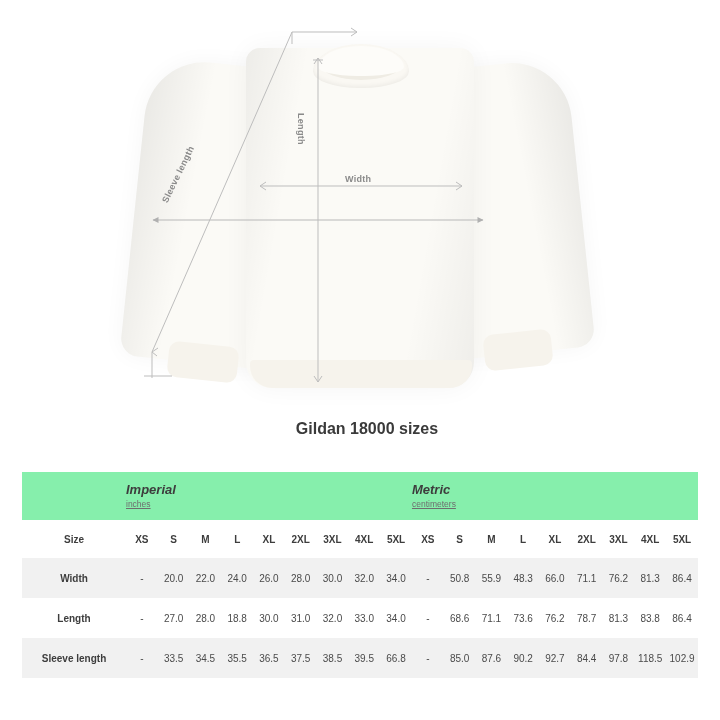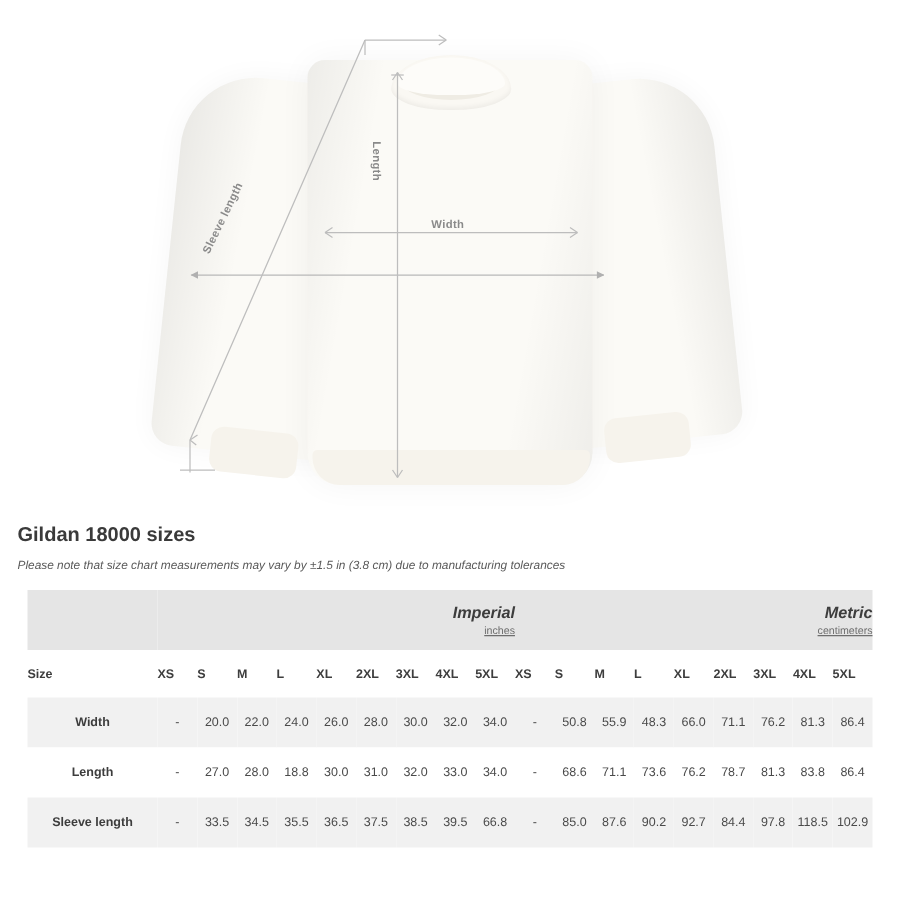--- a/index.html
+++ b/index.html
@@ -141,21 +141,21 @@
   #label-width { left: 345px; top: 174px; }
   #label-sleeve {
     left: 160px; top: 200px;
     transform: rotate(-64deg);
     transform-origin: left top;
     white-space: nowrap;
   }
 
   
   #title-block {
-    text-align: left;
+    text-align: center;
     padding-top: 10px;
     margin-left: 14px;
   }
   #chart-title {
     font-size: 16px;
     font-weight: bold;
     color: #3a3a3a;
     margin: 0 0 9px 0;
   }
   #chart-note {
@@ -174,22 +174,22 @@
   }
   table {
     border-collapse: collapse;
     width: 676px;
     table-layout: fixed;
   }
   td, th { padding: 0; }
 
   .unit-header td {
     height: 48px;
-    background: #e5e5e5;
-    text-align: right;
+    background: #86efac;
+    text-align: left;
     vertical-align: middle;
   }
   .unit-title {
     font-size: 13px;
     font-weight: bold;
     font-style: italic;
     color: #3d3d3d;
     display: block;
     line-height: 1.25;
   }
@@ -197,20 +197,21 @@
     font-size: 8.5px;
     color: #6e6e6e;
     display: block;
     line-height: 1.5;
     text-decoration: underline;
   }
 
   .col-head td {
     height: 38px;
     background: #ffffff;
+    text-align: center;
     vertical-align: middle;
     font-size: 10px;
     font-weight: bold;
     color: #3d3d3d;
   }
   .col-head td.rowname { font-size: 10px; }
 
   tbody tr td {
     height: 40px;
     text-align: center;
@@ -274,21 +275,20 @@
       <path d="M292,32 L292,44" stroke="#bdbdbd" stroke-width="1" fill="none"></path>
     </svg>
 
     <div class="meas-label" id="label-length">Length</div>
     <div class="meas-label" id="label-width">Width</div>
     <div class="meas-label" id="label-sleeve">Sleeve length</div>
   </div>
 
   <div id="title-block">
     <h1 id="chart-title">Gildan 18000 sizes</h1>
-    <p id="chart-note">Please note that size chart measurements may vary by ±1.5 in (3.8 cm) due to manufacturing tolerances</p>
   </div>
 
   <div id="size-table-wrap">
     <table>
       <colgroup id="cols">
           <col style="width: 104px;">
           <col style="width: 31.7778px;">
           <col style="width: 31.7778px;">
           <col style="width: 31.7778px;">
           <col style="width: 31.7778px;">

